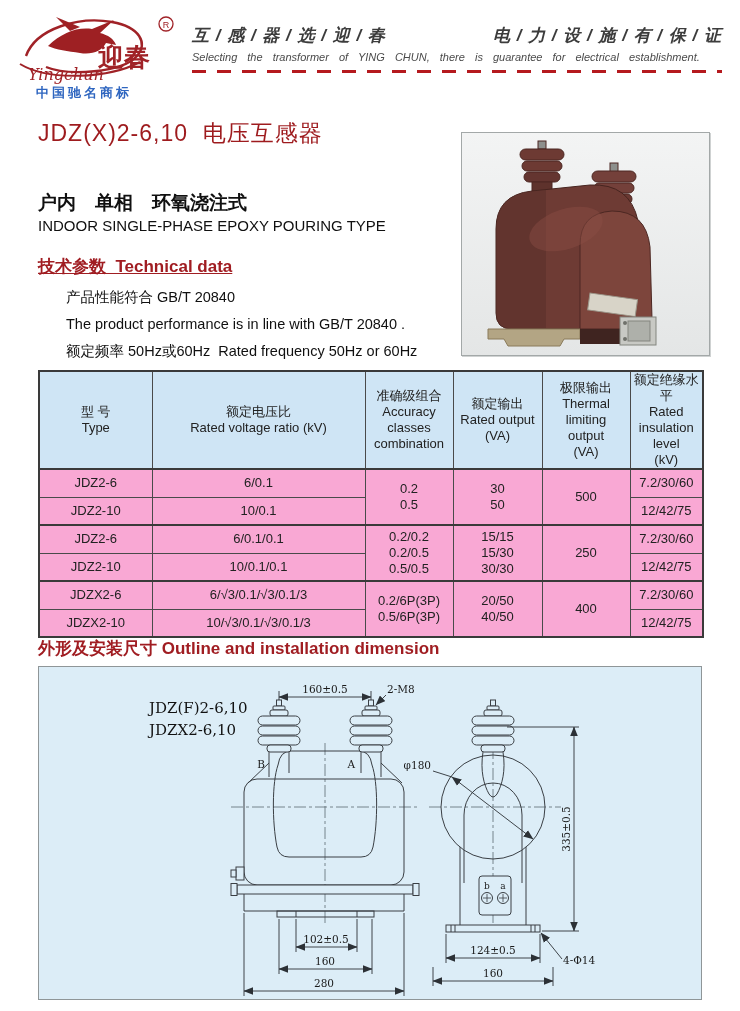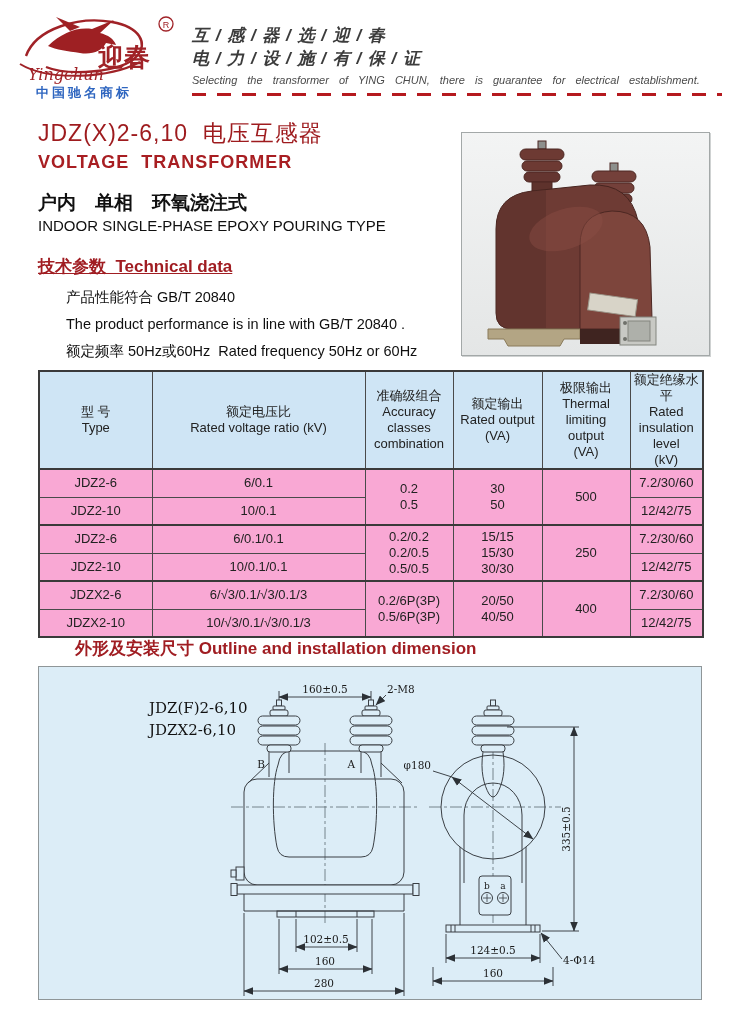--- a/index.html
+++ b/index.html
@@ -6,22 +6,22 @@
   html,body { background:#fff; }
   body { font-family:"Liberation Sans", sans-serif; color:#111; }
   .page { position:relative; width:740px; height:1011px; background:#fff; overflow:hidden; }
   .pre { white-space:pre-wrap; }
 
   
   .logo-wrap { position:absolute; left:16px; top:10px; width:170px; }
   .logo-caption { position:absolute; left:36px; top:84px; font-size:13px; letter-spacing:3px;
                   color:#2f66c0; font-weight:bold; }
   .slogan { position:absolute; left:192px; top:24px; width:530px; }
-  .slogan-cn { display:flex; font-style:italic; font-weight:bold;
-               font-size:17px; color:#3c3c3c; letter-spacing:1px;flex-direction:column; }
+  .slogan-cn { display:flex; justify-content:space-between; font-style:italic; font-weight:bold;
+               font-size:17px; color:#3c3c3c; letter-spacing:1px; }
   .slogan-en { margin-top:4px; font-style:italic; font-size:11px; color:#4a4a4a; word-spacing:7px; }
   .red-dashes { margin-top:7px; height:3px;
     background:repeating-linear-gradient(90deg,#b5191e 0 14px,transparent 14px 25px); }
 
   
   .title-cn { position:absolute; left:38px; top:118px; font-size:23px; font-weight:normal;
               color:#9e1b1e; letter-spacing:1px; }
   .title-en { position:absolute; left:38px; top:152px; font-size:18px; font-weight:600;
               color:#a81e22; letter-spacing:1px; }
   .subtitle-cn { position:absolute; left:38px; top:190px; font-size:19px; font-weight:bold;
@@ -41,21 +41,21 @@
                 table-layout:fixed; font-size:13px; color:#222; }
   .spec-table th, .spec-table td { border:1px solid #4a4a4a; text-align:center; vertical-align:middle;
                 white-space:pre-line; line-height:16px; padding:0 2px; }
   .spec-table th { background:#cfe5f5; font-weight:normal; height:80px; }
   .spec-table td { background:#f9a8d4; height:28px; }
   .spec-table { border:2px solid #3a3a3a; }
   .spec-table tr.group-start td { border-top:2px solid #3a3a3a; }
   .spec-table thead th { border-bottom:2px solid #3a3a3a; }
 
   
-  .outline-heading { position:absolute; left:38px; top:637px; font-size:17px; font-weight:bold; color:#a01d22;margin-left:37px; }
+  .outline-heading { position:absolute; left:38px; top:637px; font-size:17px; font-weight:bold; color:#a01d22; }
   .drawing-box { position:absolute; left:38px; top:666px; width:664px; height:334px;
                  background:#dcedf7; border:1px solid #8f9698; }
   .drawing-box svg { display:block; }
 
   
   .ln { stroke:#3a3f44; stroke-width:1; fill:none; }
   .lnf { stroke:#3a3f44; stroke-width:1; fill:#dcedf7; }
   .cl { stroke:#5a6a72; stroke-width:0.8; fill:none; stroke-dasharray:12 3 3 3; }
   .dim { stroke:#2c3136; stroke-width:0.9; fill:none; }
   .dtxt { font-family:"DejaVu Serif", serif; font-size:10.5px; fill:#1a1a1a; }
@@ -84,21 +84,20 @@
   <div class="slogan">
     <div class="slogan-cn">
       <span>互 / 感 / 器 / 选 / 迎 / 春</span>
       <span>电 / 力 / 设 / 施 / 有 / 保 / 证</span>
     </div>
     <div class="slogan-en">Selecting the transformer of YING CHUN, there is guarantee for electrical establishment.</div>
     <div class="red-dashes"></div>
   </div>
 
   <div class="title-cn pre">JDZ(X)2-6,10  电压互感器</div>
-  <div class="title-en pre">VOLTAGE  TRANSFORMER</div>
   <div class="subtitle-cn pre">户内　单相　环氧浇注式</div>
   <div class="subtitle-en">INDOOR SINGLE-PHASE EPOXY POURING TYPE</div>
 
   <div class="tech-heading pre">技术参数  Technical data</div>
   <div class="tech-lines">
     <div class="pre">产品性能符合 GB/T 20840</div>
     <div class="pre">The product performance is in line with GB/T 20840 .</div>
     <div class="pre">额定频率 50Hz或60Hz  Rated frequency 50Hz or 60Hz</div>
   </div>
 

